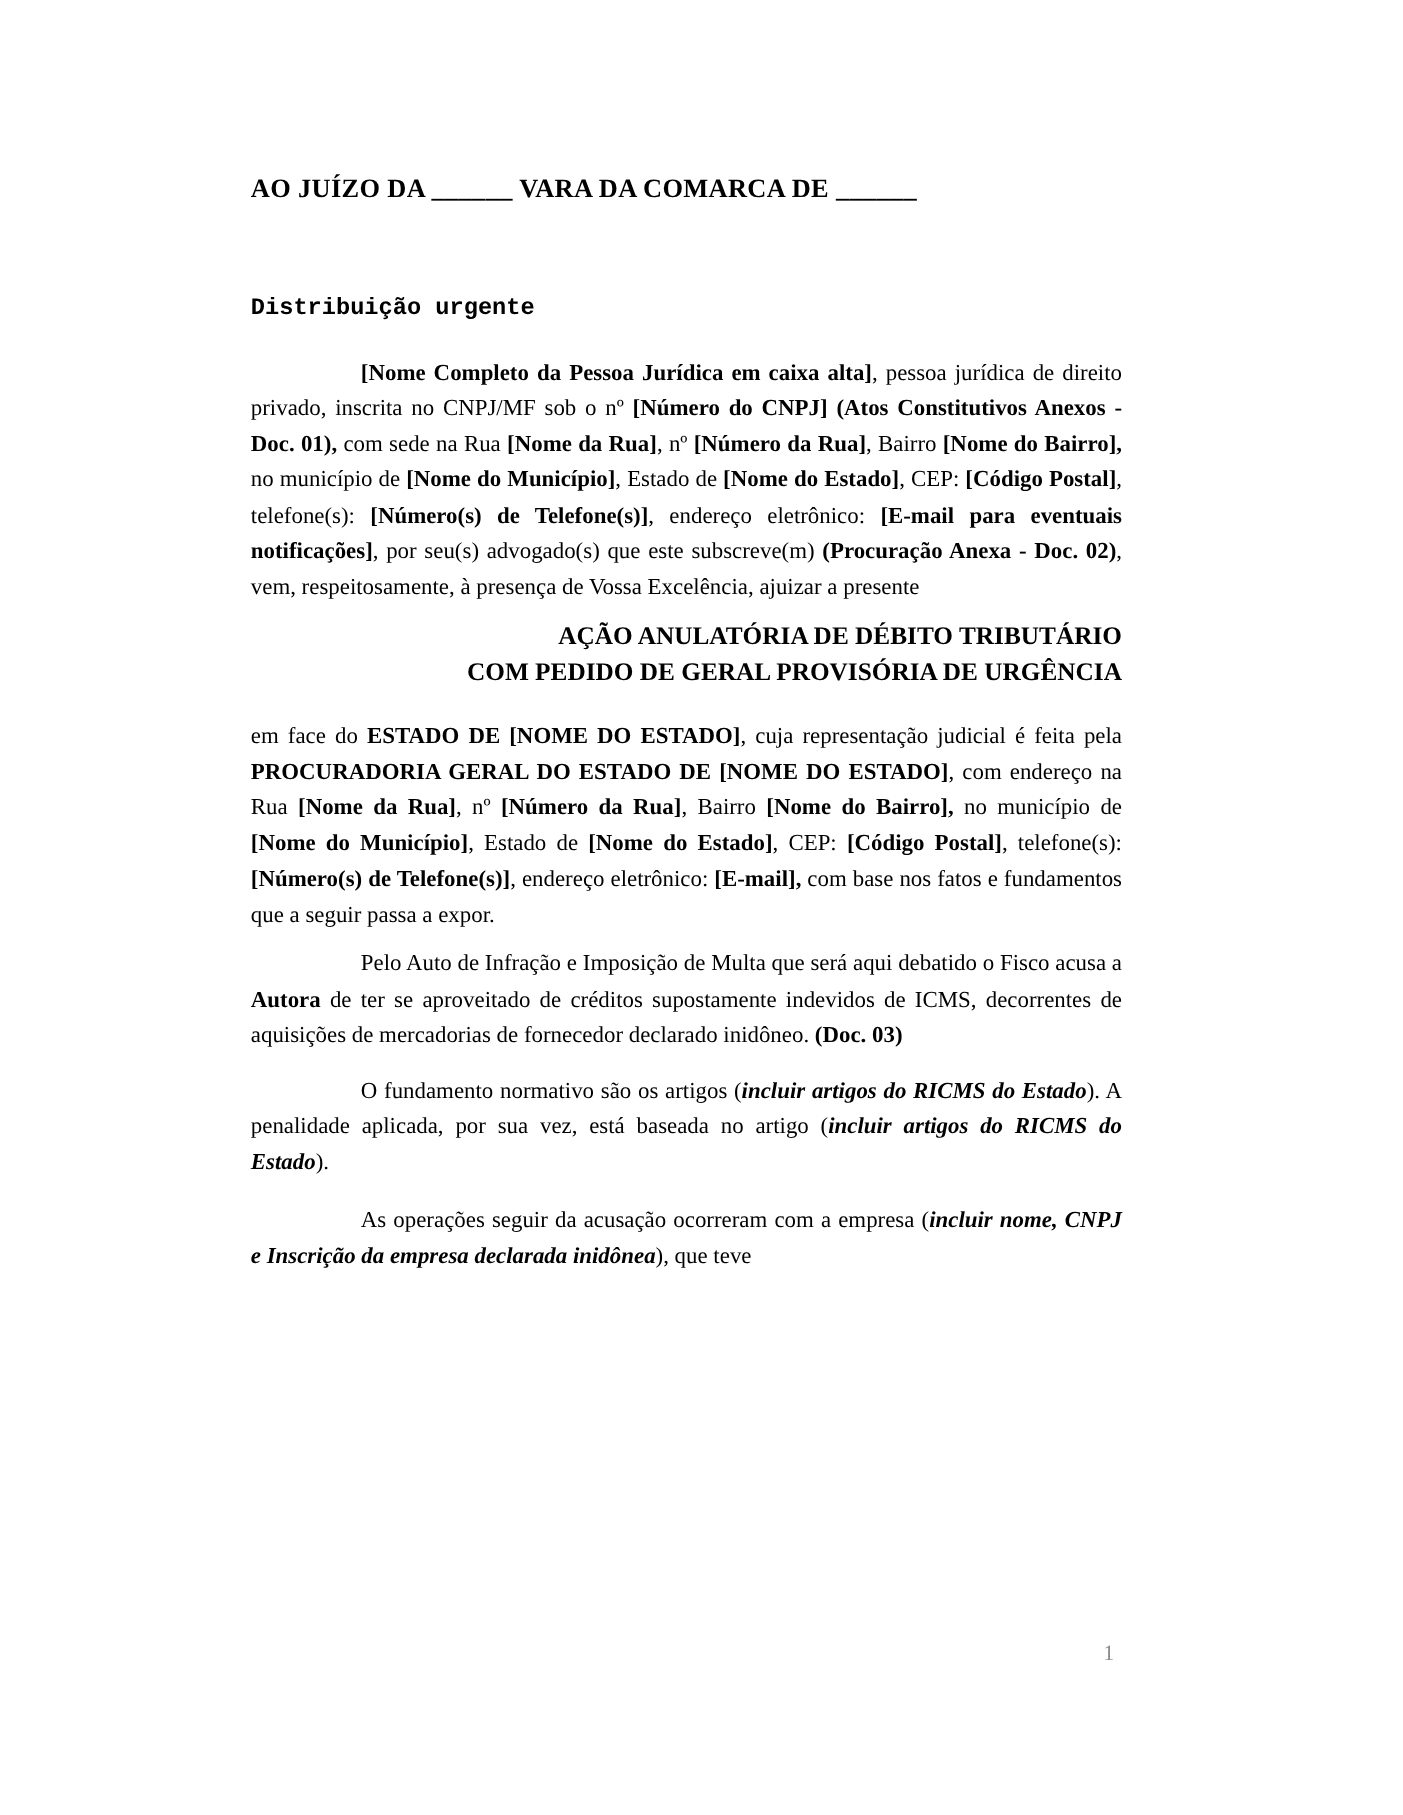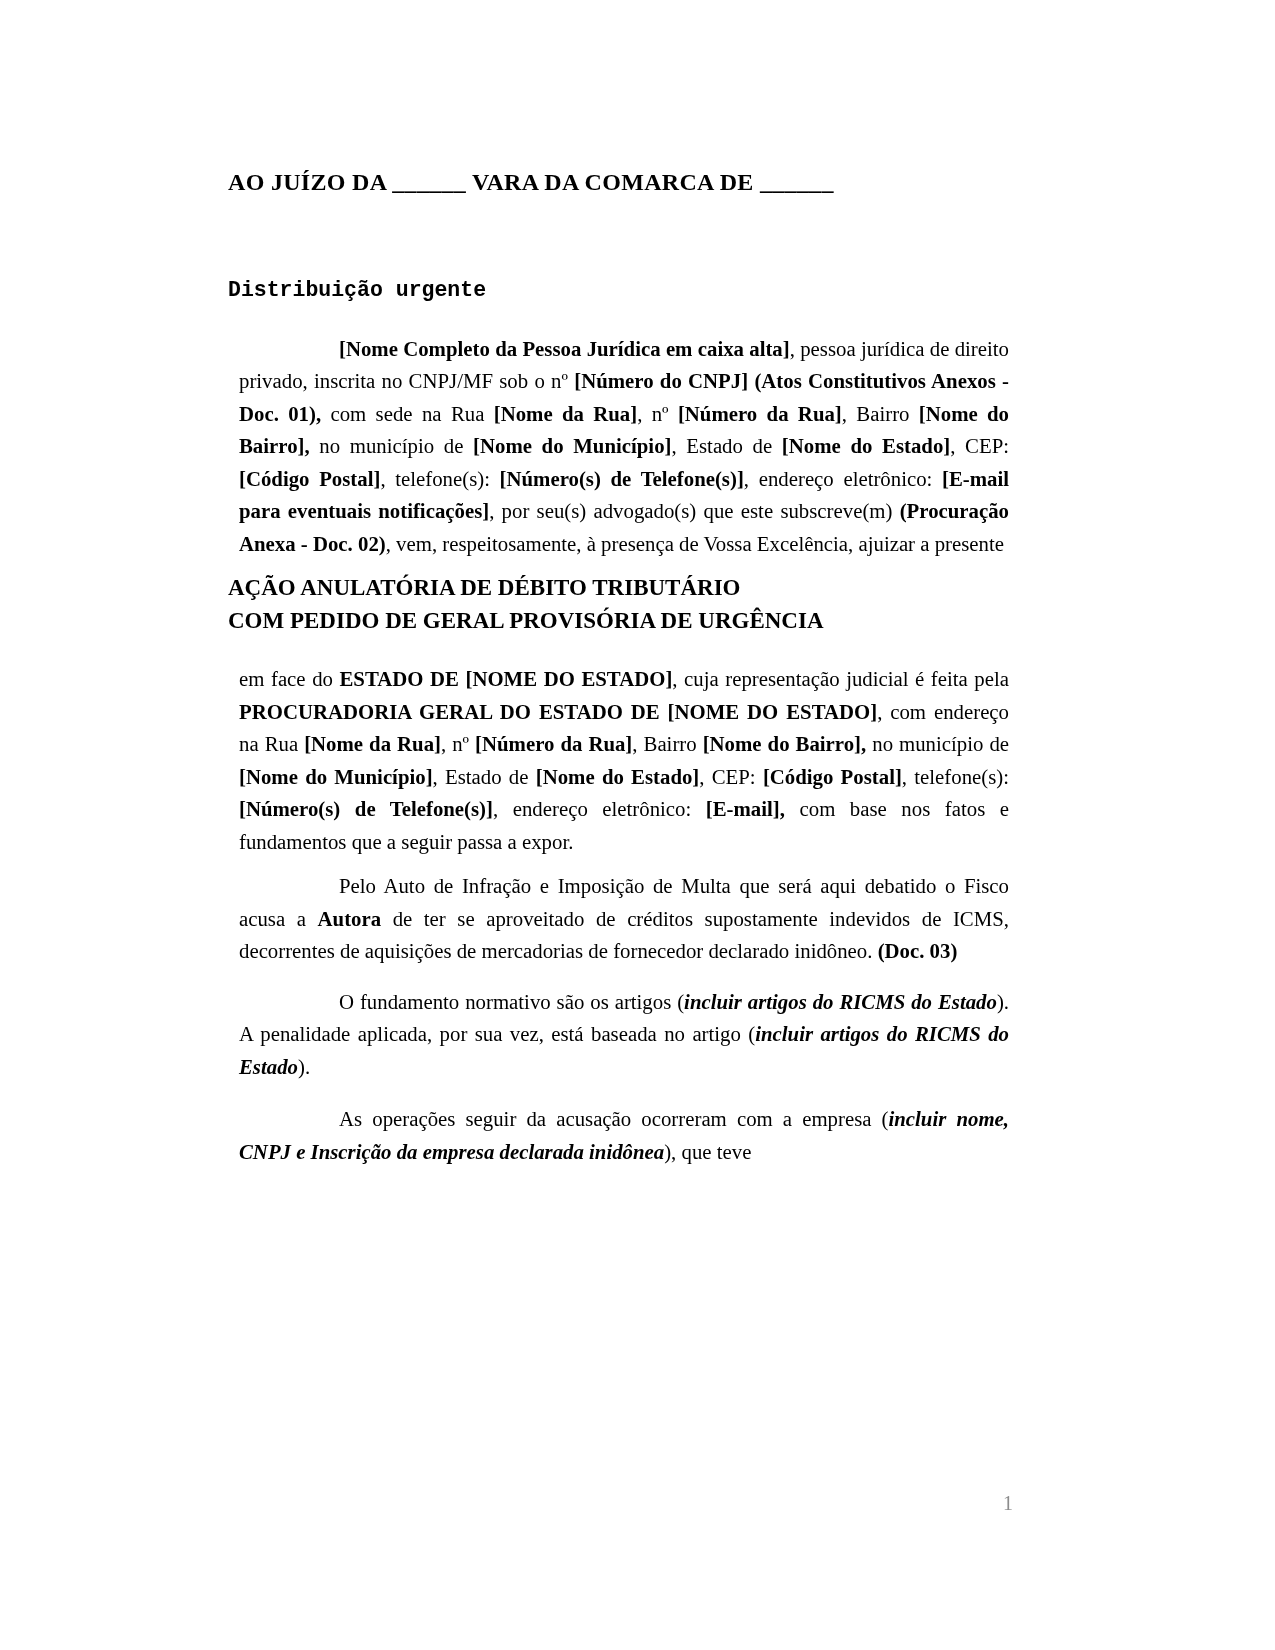--- a/index.html
+++ b/index.html
@@ -12,24 +12,24 @@
     width: 1275px;
     height: 1650px;
     background: #ffffff;
     font-family: "Liberation Serif", "DejaVu Serif", serif;
     color: #000000;
     overflow: hidden;
   }
   .content {
     position: absolute;
     left: 228px;
-    top: 164px;
+    top: 154px;
     width: 792px;
   }
-  p { margin: 11px; }
+  p { margin: 0; }
   .court-header {
     font-weight: bold;
     font-size: 24px;
     line-height: 36px;
     letter-spacing: 0.3px;
     margin-bottom: 74px;
     white-space: nowrap;
   }
   .urgency {
     font-weight: bold;
@@ -39,21 +39,21 @@
     font-family: Liberation Mono, monospace;
   }
   .para {
     font-size: 20.8px;
     line-height: 32.5px;
     text-align: justify;
   }
   .indent { text-indent: 100px; }
   .qualification { margin-bottom: 12px; }
   .action-title {
-    text-align: left;
+    text-align: right;
     font-weight: bold;
     font-size: 23px;
     line-height: 32.5px;
     margin-bottom: 26px;
   }
   .defendant { margin-bottom: 12px; }
   .section-heading {
     font-weight: bold;
     font-size: 21.5px;
     line-height: 32.5px;

